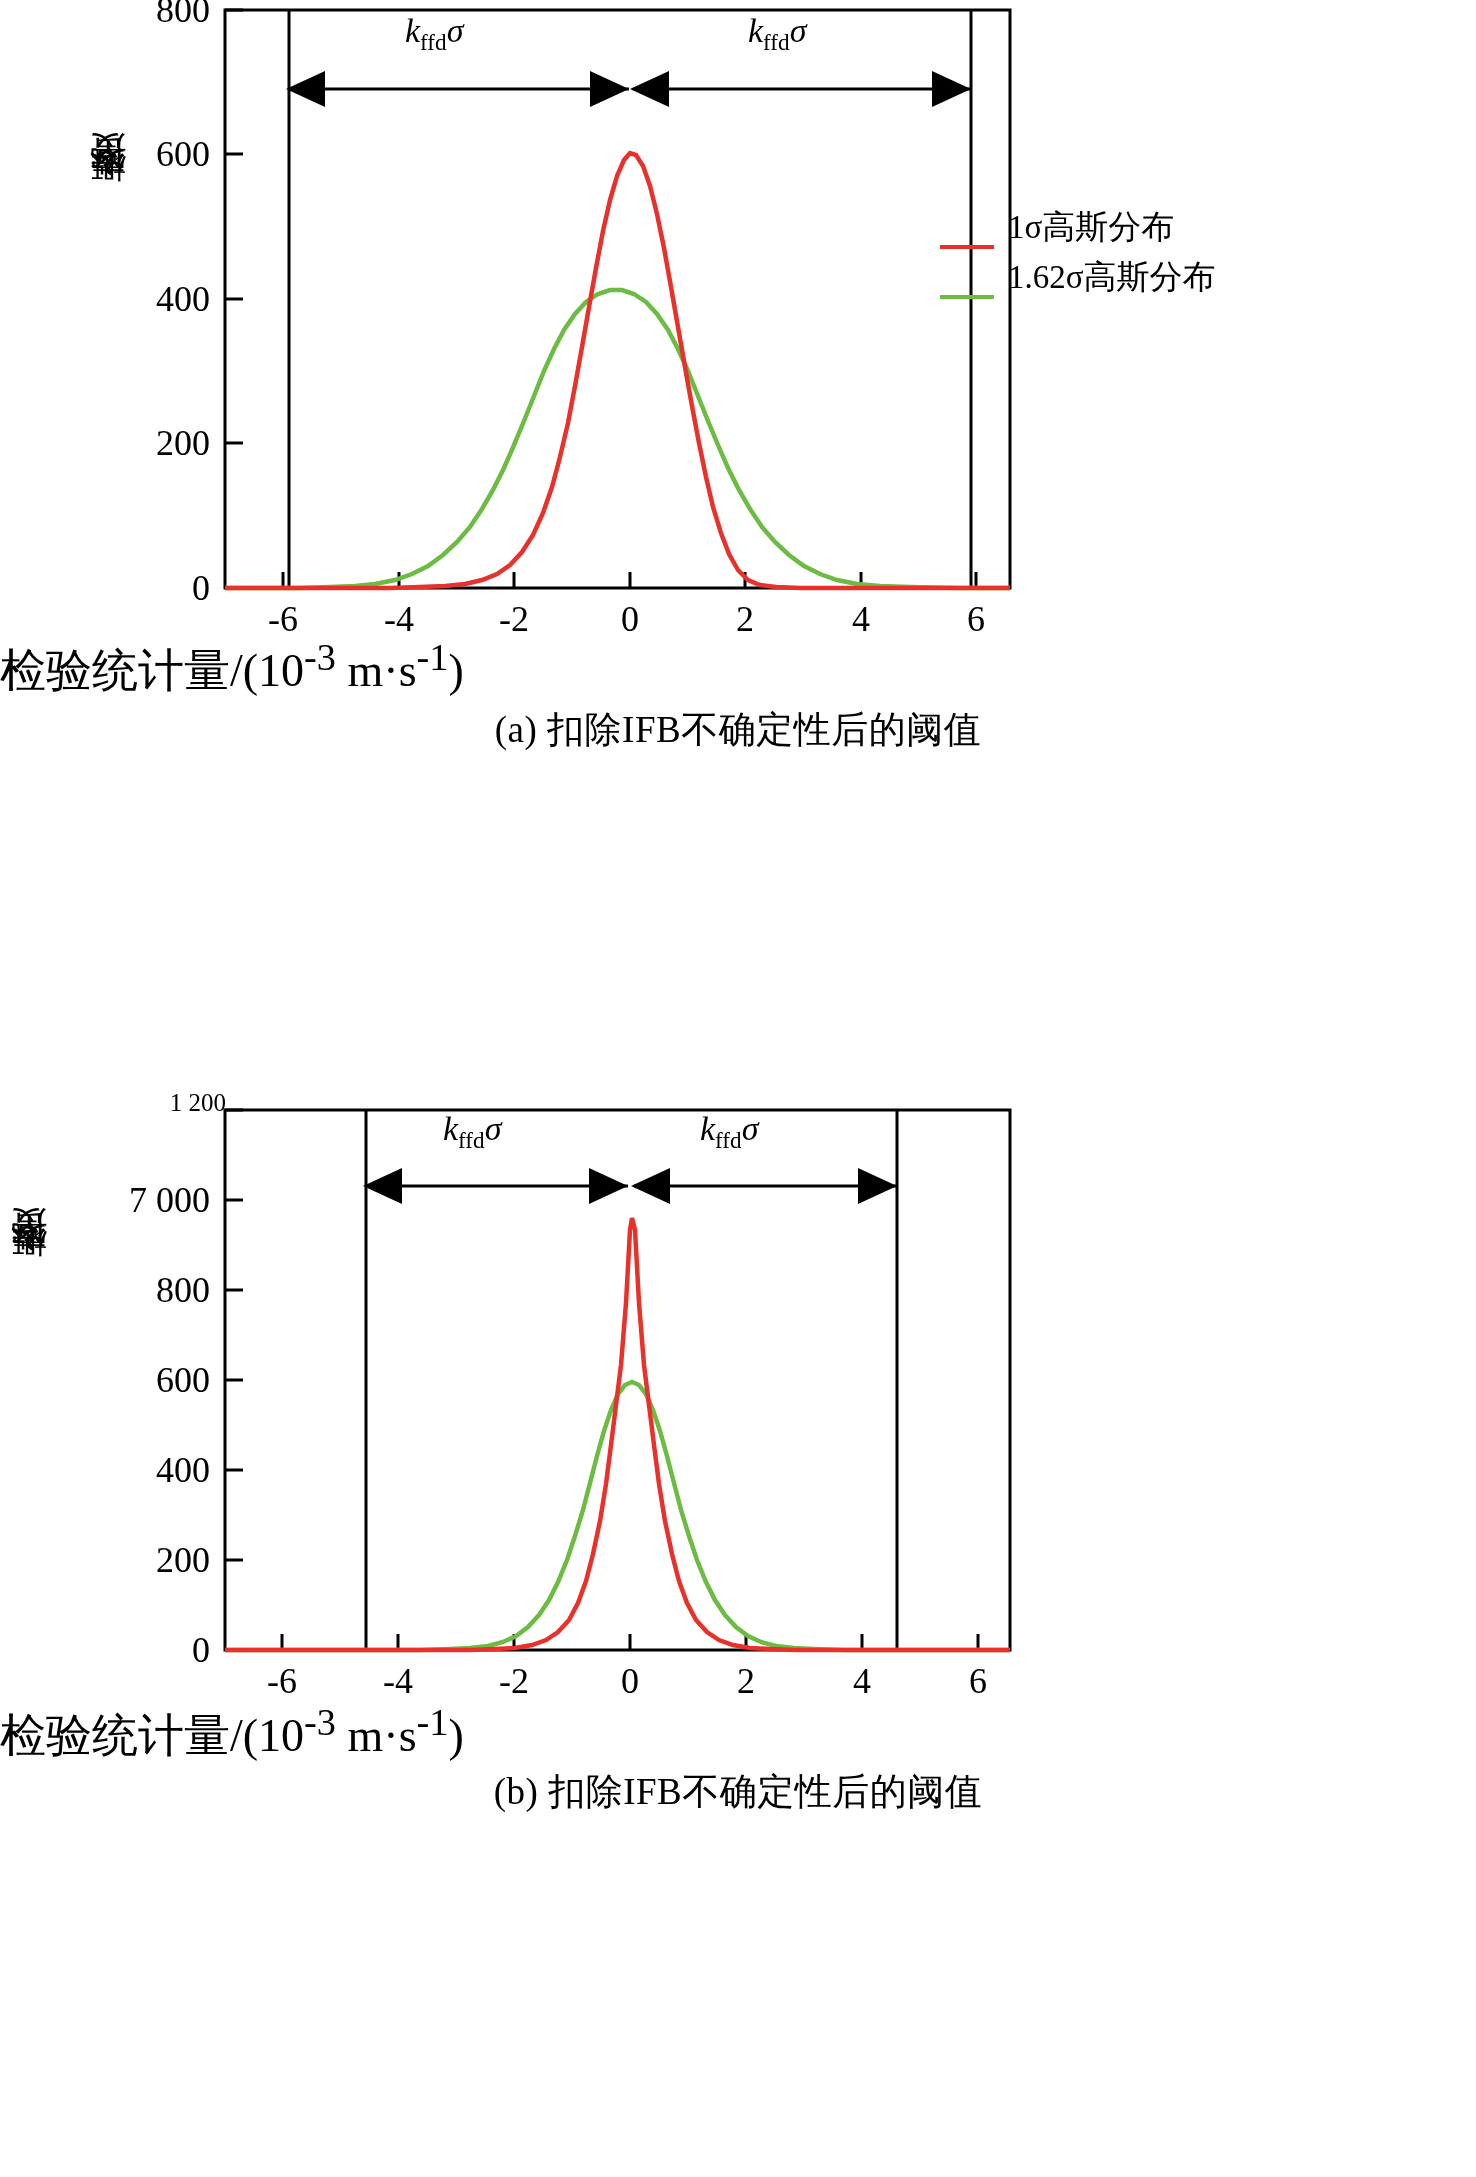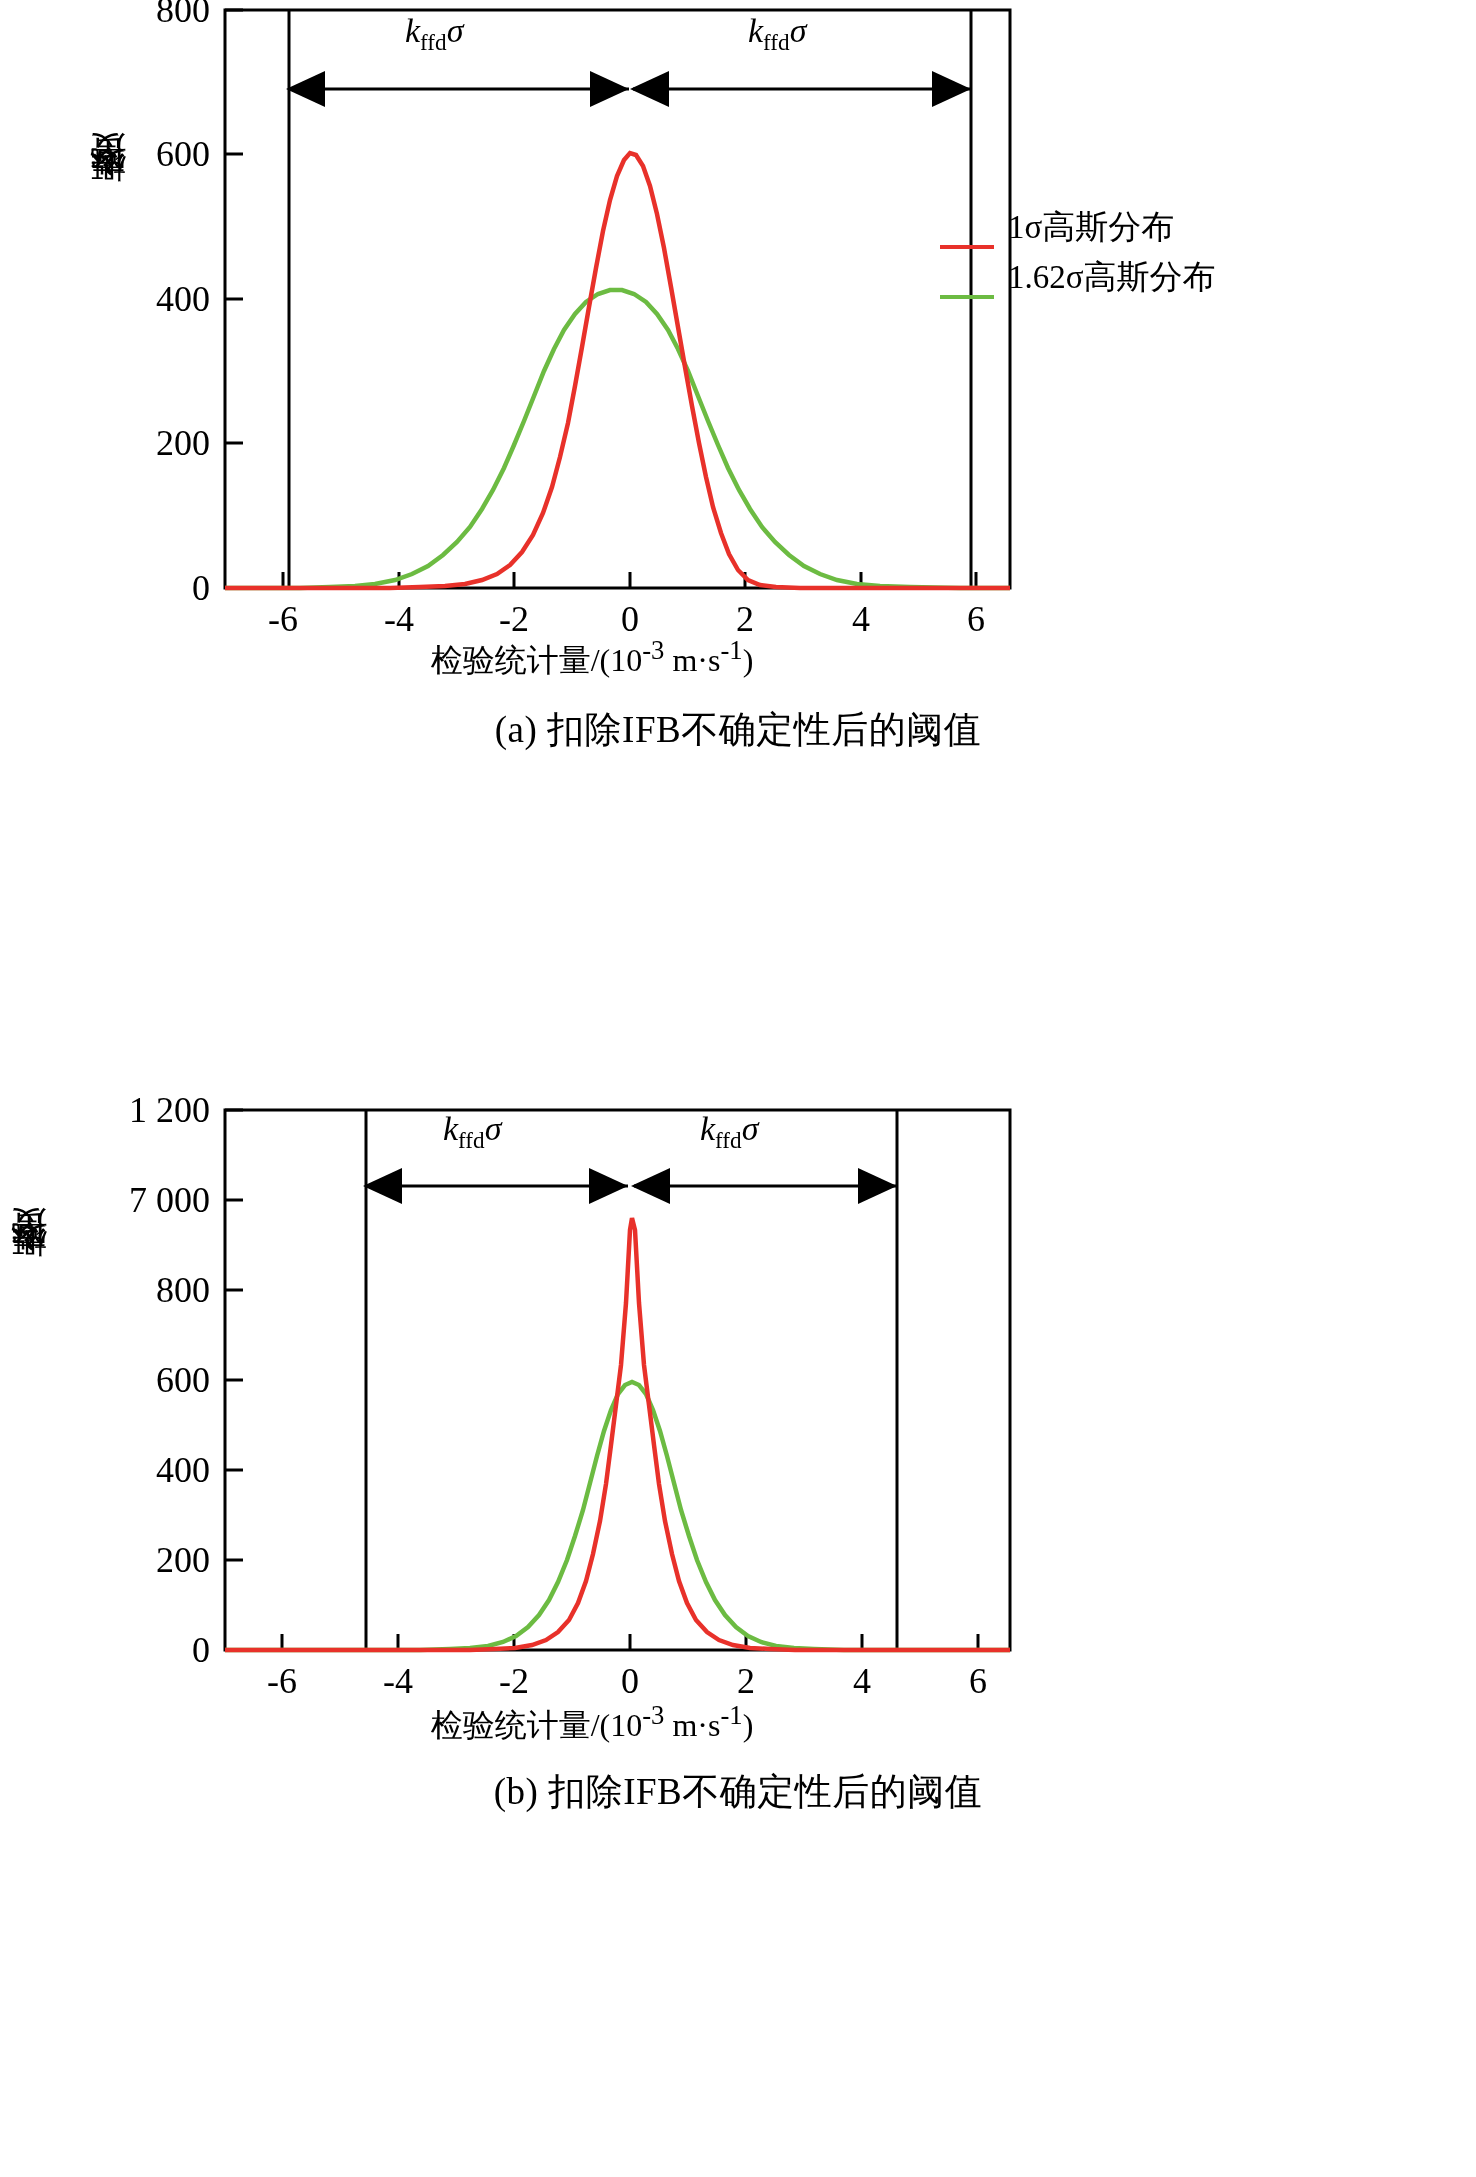--- a/index.html
+++ b/index.html
@@ -38,22 +38,21 @@
     text-align: center;
     font-size: 37px;
     font-family: "Liberation Serif", serif;
     letter-spacing: 0.5px;
   }
   #caption-a { top: 705px; }
 
   .axis-title {
     position: absolute;
     width: 1184px;
-    text-align: center;
-    font-size: 32px;
+    font-size: 46px;
   }
   #xtitle-a { top: 635px; }
 
   .ylabel {
     position: absolute;
     font-size: 36px;
     writing-mode: vertical-rl;
     transform: rotate(180deg);
     letter-spacing: 4px;
   }
@@ -227,21 +226,21 @@
       <g>
         <path fill="none" stroke="#6cbb42" stroke-width="4.5" d="M225,550 L420,550 L450,549 L470,548 L488,546 L503,542 L516,536 L528,527 L539,515 L549,500 L558,482 L567,460 L575,436 L583,410 L590,383 L597,356 L604,331 L611,310 L618,294 L625,285 L632,282 L639,285 L646,294 L653,310 L660,331 L667,356 L674,383 L681,410 L689,436 L697,460 L706,482 L715,500 L725,515 L736,527 L748,536 L761,542 L776,546 L794,548 L814,549 L844,550 L1010,550"></path>
       </g>
 
       <g>
         <path fill="none" stroke="#e8312a" stroke-width="4.5" d="M225,550 L470,550 L495,549 L515,548 L532,545 L546,540 L558,532 L569,520 L578,503 L586,481 L593,454 L600,421 L606,384 L611,345 L616,305 L621,265 L626,203 L630,130 L632,118 L635,130 L639,203 L644,265 L649,305 L654,345 L659,384 L665,421 L672,454 L679,481 L687,503 L696,520 L707,532 L719,540 L733,545 L750,548 L770,549 L795,550 L1010,550"></path>
       </g>
     </svg>
   </div>
 
-  <div style="position:absolute;left:60px;top:-11px;width:150px;text-align:right;font-size:36px;">1 200</div>
+  <div style="position:absolute;left:76px;top:-11px;width:150px;text-align:right;font-size:25px;">1 200</div>
   <div style="position:absolute;left:60px;top:79px;width:150px;text-align:right;font-size:36px;">7 000</div>
   <div style="position:absolute;left:60px;top:169px;width:150px;text-align:right;font-size:36px;">800</div>
   <div style="position:absolute;left:60px;top:259px;width:150px;text-align:right;font-size:36px;">600</div>
   <div style="position:absolute;left:60px;top:349px;width:150px;text-align:right;font-size:36px;">400</div>
   <div style="position:absolute;left:60px;top:439px;width:150px;text-align:right;font-size:36px;">200</div>
   <div style="position:absolute;left:60px;top:529px;width:150px;text-align:right;font-size:36px;">0</div>
 
   <div style="position:absolute;left:242px;top:560px;width:80px;text-align:center;font-size:36px;">-6</div>
   <div style="position:absolute;left:358px;top:560px;width:80px;text-align:center;font-size:36px;">-4</div>
   <div style="position:absolute;left:474px;top:560px;width:80px;text-align:center;font-size:36px;">-2</div>

